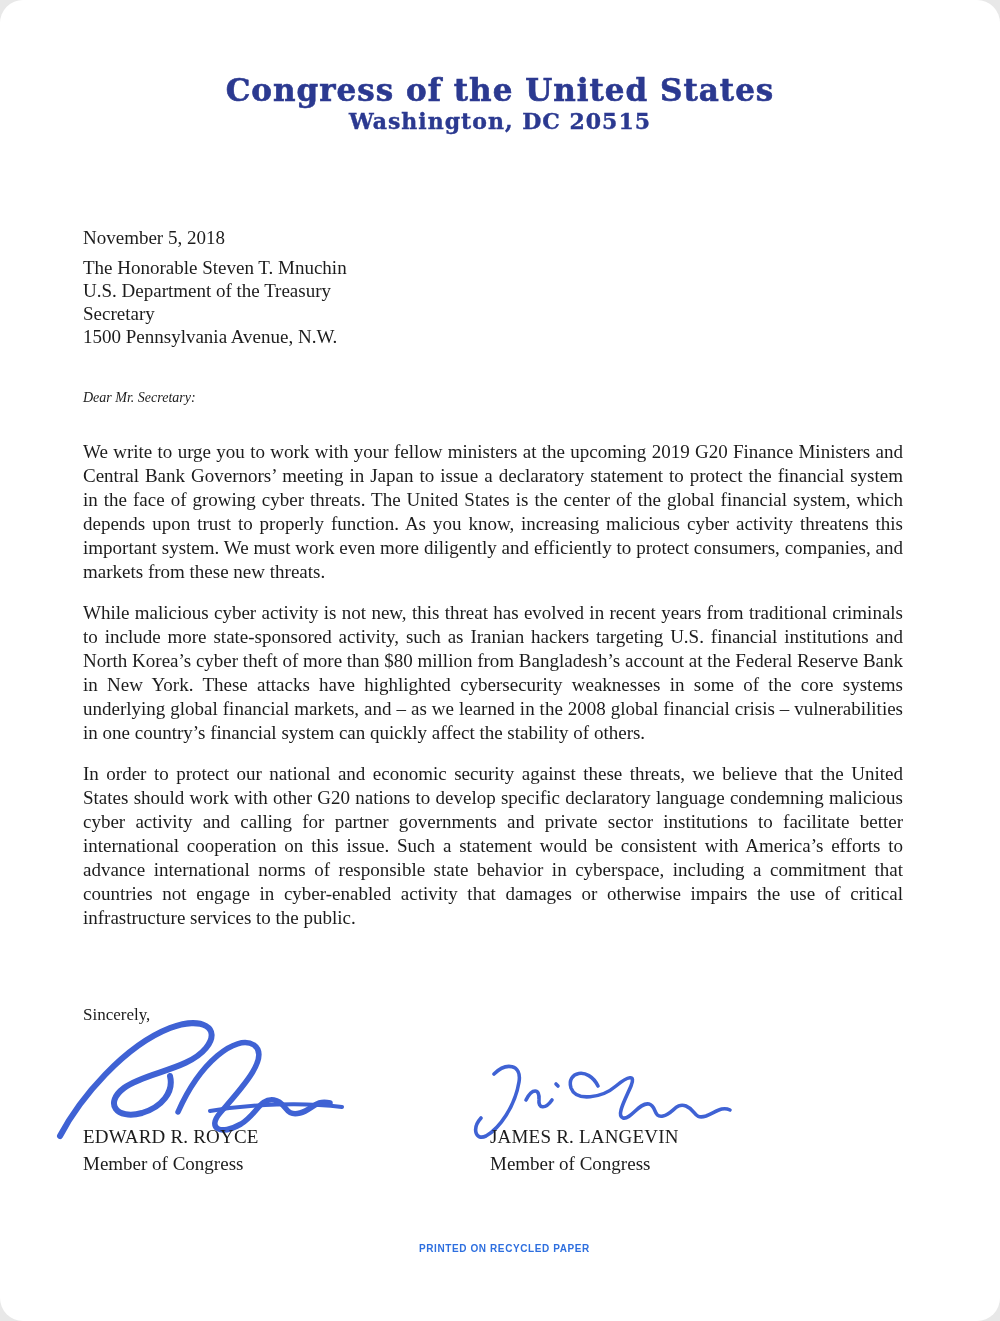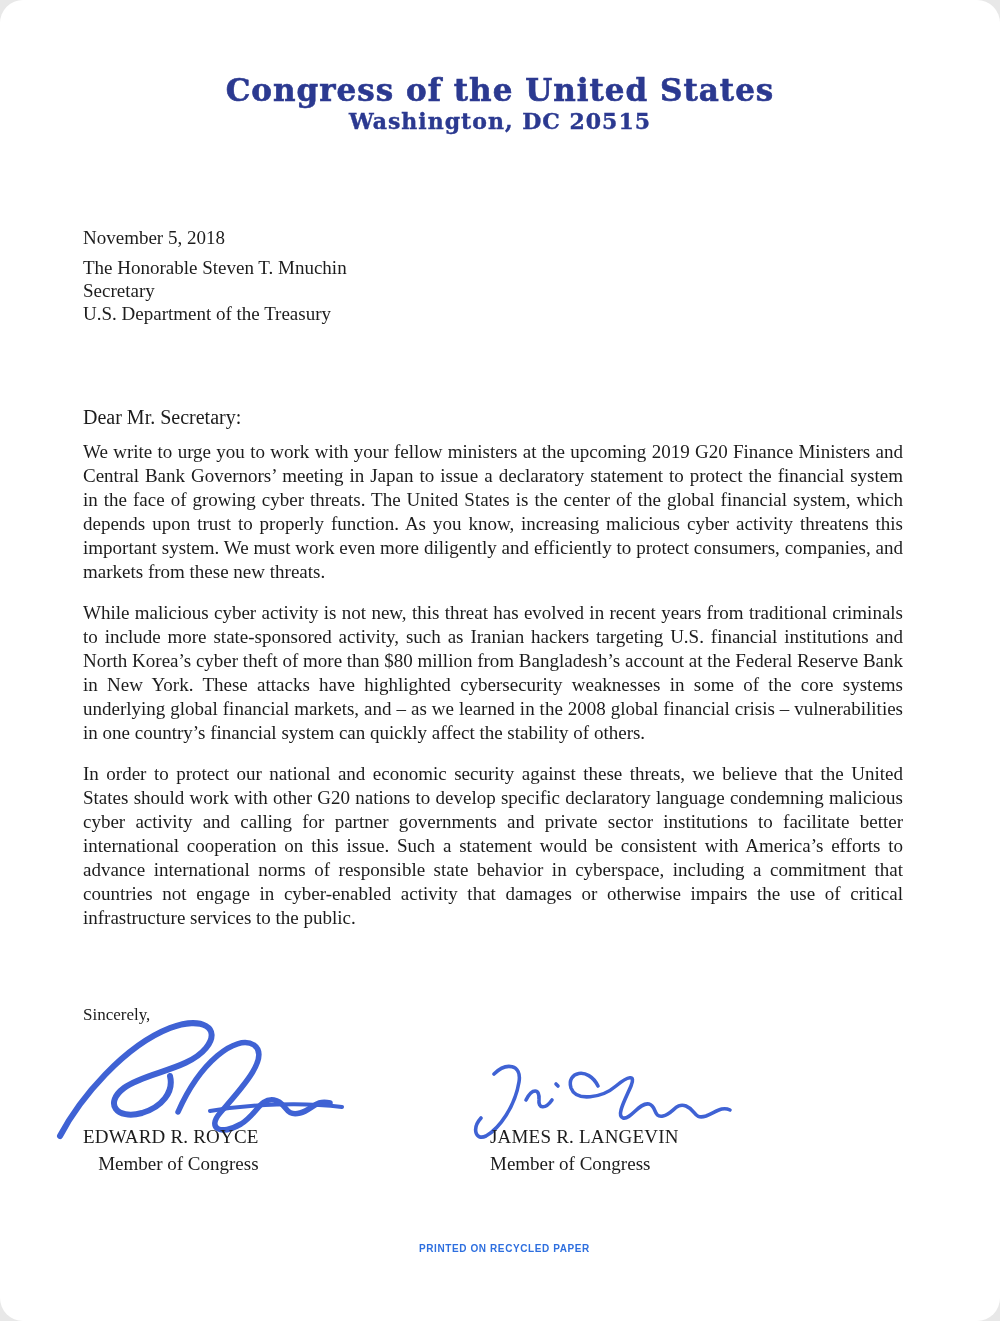--- a/index.html
+++ b/index.html
@@ -25,33 +25,33 @@
     letter-spacing:1px;
     -webkit-text-stroke:.6px #2b3990;
   }
   .letterhead .addr{
     font-size:22px;
     letter-spacing:1px;
     -webkit-text-stroke:.4px #2b3990;
   }
   .date{position:absolute;left:83px;top:209px;font-size:19px;margin-top:18px;}
   .recipient{position:absolute;left:83px;top:256px;font-size:19px;line-height:23px;}
-  .salutation{position:absolute;left:83px;top:406px;font-size:20px;}
+  .salutation{position:absolute;left:83px;top:390px;font-size:14px;font-style:italic;}
   .body-block{
     position:absolute;left:83px;top:440px;width:820px;
     font-size:19px;line-height:24px;text-align:justify;
   }
   .body-block p{margin:0 0 17px 0;}
   .closing{position:absolute;left:83px;top:1005px;font-size:17px;}
   .sig{position:absolute;pointer-events:none;}
   .sig-royce{left:52px;top:1014px;}
   .sig-langevin{left:466px;top:1058px;}
   .signer{position:absolute;top:1123px;font-size:19px;line-height:27px;}
   .signer .name{letter-spacing:.2px;}
-  .signer-royce{left:83px;text-align:right;}
+  .signer-royce{left:83px;}
   .signer-langevin{left:490px;}
   .cc{position:absolute;left:83px;top:1221px;font-size:19.5px;}
   .cc .cc-label{display:inline-block;width:57px;}
   .footer{
     position:absolute;left:419px;top:1243px;
     font-family:"Liberation Sans", sans-serif;
     font-size:10px;font-weight:bold;
     color:#2e6fdf;letter-spacing:.6px;text-align:center;
   }
 </style>
@@ -62,22 +62,23 @@
 
   <div class="letterhead">
     <div class="org">Congress of the United States</div>
     <div class="addr">Washington, DC 20515</div>
   </div>
 
   <div class="date">November 5, 2018</div>
 
   <div class="recipient">
     <div>The Honorable Steven T. Mnuchin</div>
+    <div>U.S. Department of the Treasury</div>
     <div>Secretary</div>
-    <div>U.S. Department of the Treasury</div>
+    <div>1500 Pennsylvania Avenue, N.W.</div>
   </div>
 
   <div class="salutation">Dear Mr. Secretary:</div>
 
   <div class="body-block">
     <p>We write to urge you to work with your fellow ministers at the upcoming 2019 G20 Finance Ministers and Central Bank Governors’ meeting in Japan to issue a declaratory statement to protect the financial system in the face of growing cyber threats. The United States is the center of the global financial system, which depends upon trust to properly function. As you know, increasing malicious cyber activity threatens this important system. We must work even more diligently and efficiently to protect consumers, companies, and markets from these new threats.</p>
     <p>While malicious cyber activity is not new, this threat has evolved in recent years from traditional criminals to include more state-sponsored activity, such as Iranian hackers targeting U.S. financial institutions and North Korea’s cyber theft of more than $80 million from Bangladesh’s account at the Federal Reserve Bank in New York. These attacks have highlighted cybersecurity weaknesses in some of the core systems underlying global financial markets, and – as we learned in the 2008 global financial crisis – vulnerabilities in one country’s financial system can quickly affect the stability of others.</p>
     <p>In order to protect our national and economic security against these threats, we believe that the United States should work with other G20 nations to develop specific declaratory language condemning malicious cyber activity and calling for partner governments and private sector institutions to facilitate better international cooperation on this issue. Such a statement would be consistent with America’s efforts to advance international norms of responsible state behavior in cyberspace, including a commitment that countries not engage in cyber-enabled activity that damages or otherwise impairs the use of critical infrastructure services to the public.</p>
   </div>
 

